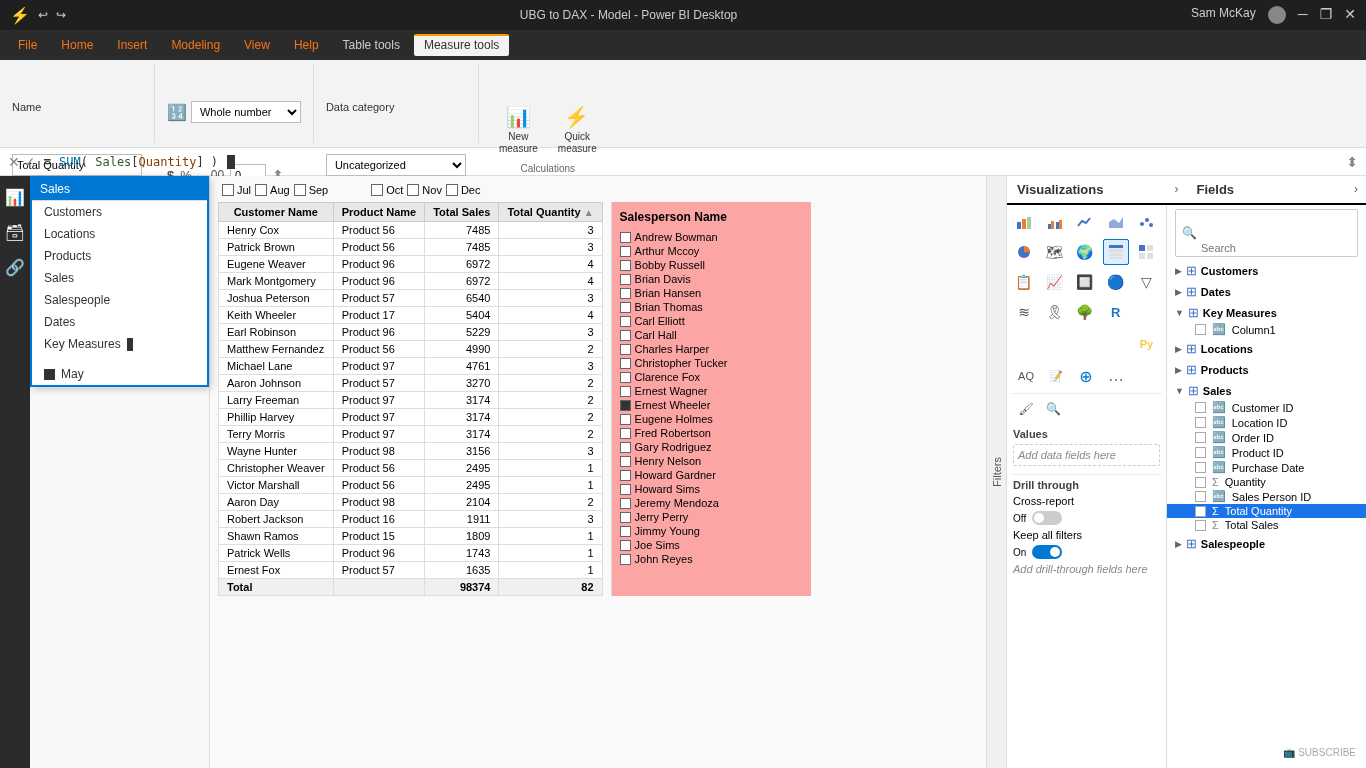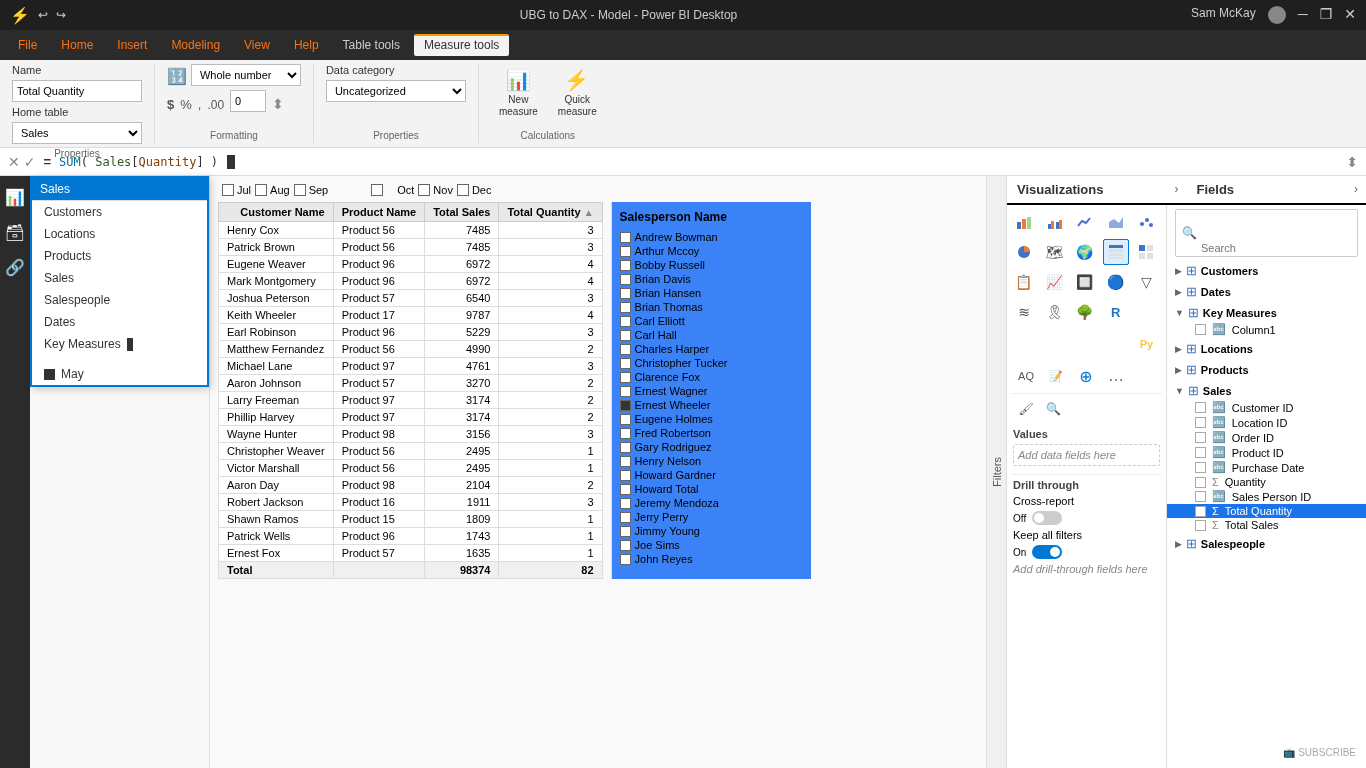--- a/index.html
+++ b/index.html
@@ -62,21 +62,21 @@
       gap: 4px;
     }
     .ribbon-group:last-child { border-right: none; }
     .ribbon-group-label {
       font-size: 10px;
       color: #666;
       align-self: center;
       margin-top: auto;
       padding-bottom: 2px;
     }
-    .ribbon-row { display: flex; align-items: flex-end; gap: 4px; }
+    .ribbon-row { display: flex; align-items: center; gap: 4px; margin-top: 37px; }
     .ribbon-input-label { font-size: 11px; color: #333; }
     .ribbon-input {
       border: 1px solid #bbb;
       background: #fff;
       padding: 2px 4px;
       font-size: 11px;
       height: 22px;
     }
     .ribbon-select {
       border: 1px solid #bbb;
@@ -207,39 +207,39 @@
 
     .data-table {
       border-collapse: collapse;
       font-size: 11px;
       background: #fff;
     }
     .data-table th {
       background: #e8e8e8;
       border: 1px solid #ccc;
       padding: 3px 8px;
-      text-align: right;
+      text-align: center;
       font-weight: 600;
       white-space: nowrap;
       margin-top: 16px;
     }
     .data-table td {
       border: 1px solid #ddd;
       padding: 2px 8px;
       white-space: nowrap;
     }
     .data-table .num { text-align: right; }
     .data-table tfoot td { font-weight: bold; background: #f0f0f0; }
 
     
     .salesperson-panel {
       width: 200px;
       border-left: 1px solid #ddd;
       padding: 8px;
-      background: #3b82f6;
+      background: #fca5a5;
       font-size: 11px;
       overflow-y: auto;
     }
     .salesperson-header { font-weight: bold; margin-bottom: 6px; font-size: 12px; }
     .salesperson-item {
       display: flex;
       align-items: center;
       gap: 4px;
       padding: 1px 0;
     }
@@ -560,21 +560,21 @@
             <span>Jul</span>
           </div>
         <div style="display:flex;align-items:center;gap:3px;">
             <div class="month-cb"></div>
             <span>Aug</span>
           </div>
         <div style="display:flex;align-items:center;gap:3px;">
             <div class="month-cb"></div>
             <span>Sep</span>
           </div>
-        <div style="display:flex;align-items:center;gap:14px;padding-left:39px;">
+        <div style="display:flex;align-items:center;gap:3px;padding-left:39px;">
             <div class="month-cb"></div>
             <span>Oct</span>
           </div>
         <div style="display:flex;align-items:center;gap:3px;">
             <div class="month-cb"></div>
             <span>Nov</span>
           </div>
         <div style="display:flex;align-items:center;gap:3px;">
             <div class="month-cb"></div>
             <span>Dec</span>
@@ -618,21 +618,21 @@
   </tr>
               <tr>
     <td>Joshua Peterson</td>
     <td>Product 57</td>
     <td class="num">6540</td>
     <td class="num">3</td>
   </tr>
               <tr>
     <td>Keith Wheeler</td>
     <td>Product 17</td>
-    <td class="num">9787</td>
+    <td class="num">5404</td>
     <td class="num">4</td>
   </tr>
               <tr>
     <td>Earl Robinson</td>
     <td>Product 96</td>
     <td class="num">5229</td>
     <td class="num">3</td>
   </tr>
               <tr>
     <td>Matthew Fernandez</td>
@@ -653,20 +653,26 @@
     <td class="num">2</td>
   </tr>
               <tr>
     <td>Larry Freeman</td>
     <td>Product 97</td>
     <td class="num">3174</td>
     <td class="num">2</td>
   </tr>
               <tr>
     <td>Phillip Harvey</td>
+    <td>Product 97</td>
+    <td class="num">3174</td>
+    <td class="num">2</td>
+  </tr>
+              <tr>
+    <td>Terry Morris</td>
     <td>Product 97</td>
     <td class="num">3174</td>
     <td class="num">2</td>
   </tr>
               <tr>
     <td>Wayne Hunter</td>
     <td>Product 98</td>
     <td class="num">3156</td>
     <td class="num">3</td>
   </tr>
@@ -793,21 +799,21 @@
               <div class="salesperson-item">
     <div class="sp-cb "></div>
     <span>Henry Nelson</span>
   </div>
               <div class="salesperson-item">
     <div class="sp-cb "></div>
     <span>Howard Gardner</span>
   </div>
               <div class="salesperson-item">
     <div class="sp-cb "></div>
-    <span>Howard Total</span>
+    <span>Howard Sims</span>
   </div>
               <div class="salesperson-item">
     <div class="sp-cb "></div>
     <span>Jeremy Mendoza</span>
   </div>
               <div class="salesperson-item">
     <div class="sp-cb "></div>
     <span>Jerry Perry</span>
   </div>
               <div class="salesperson-item">

